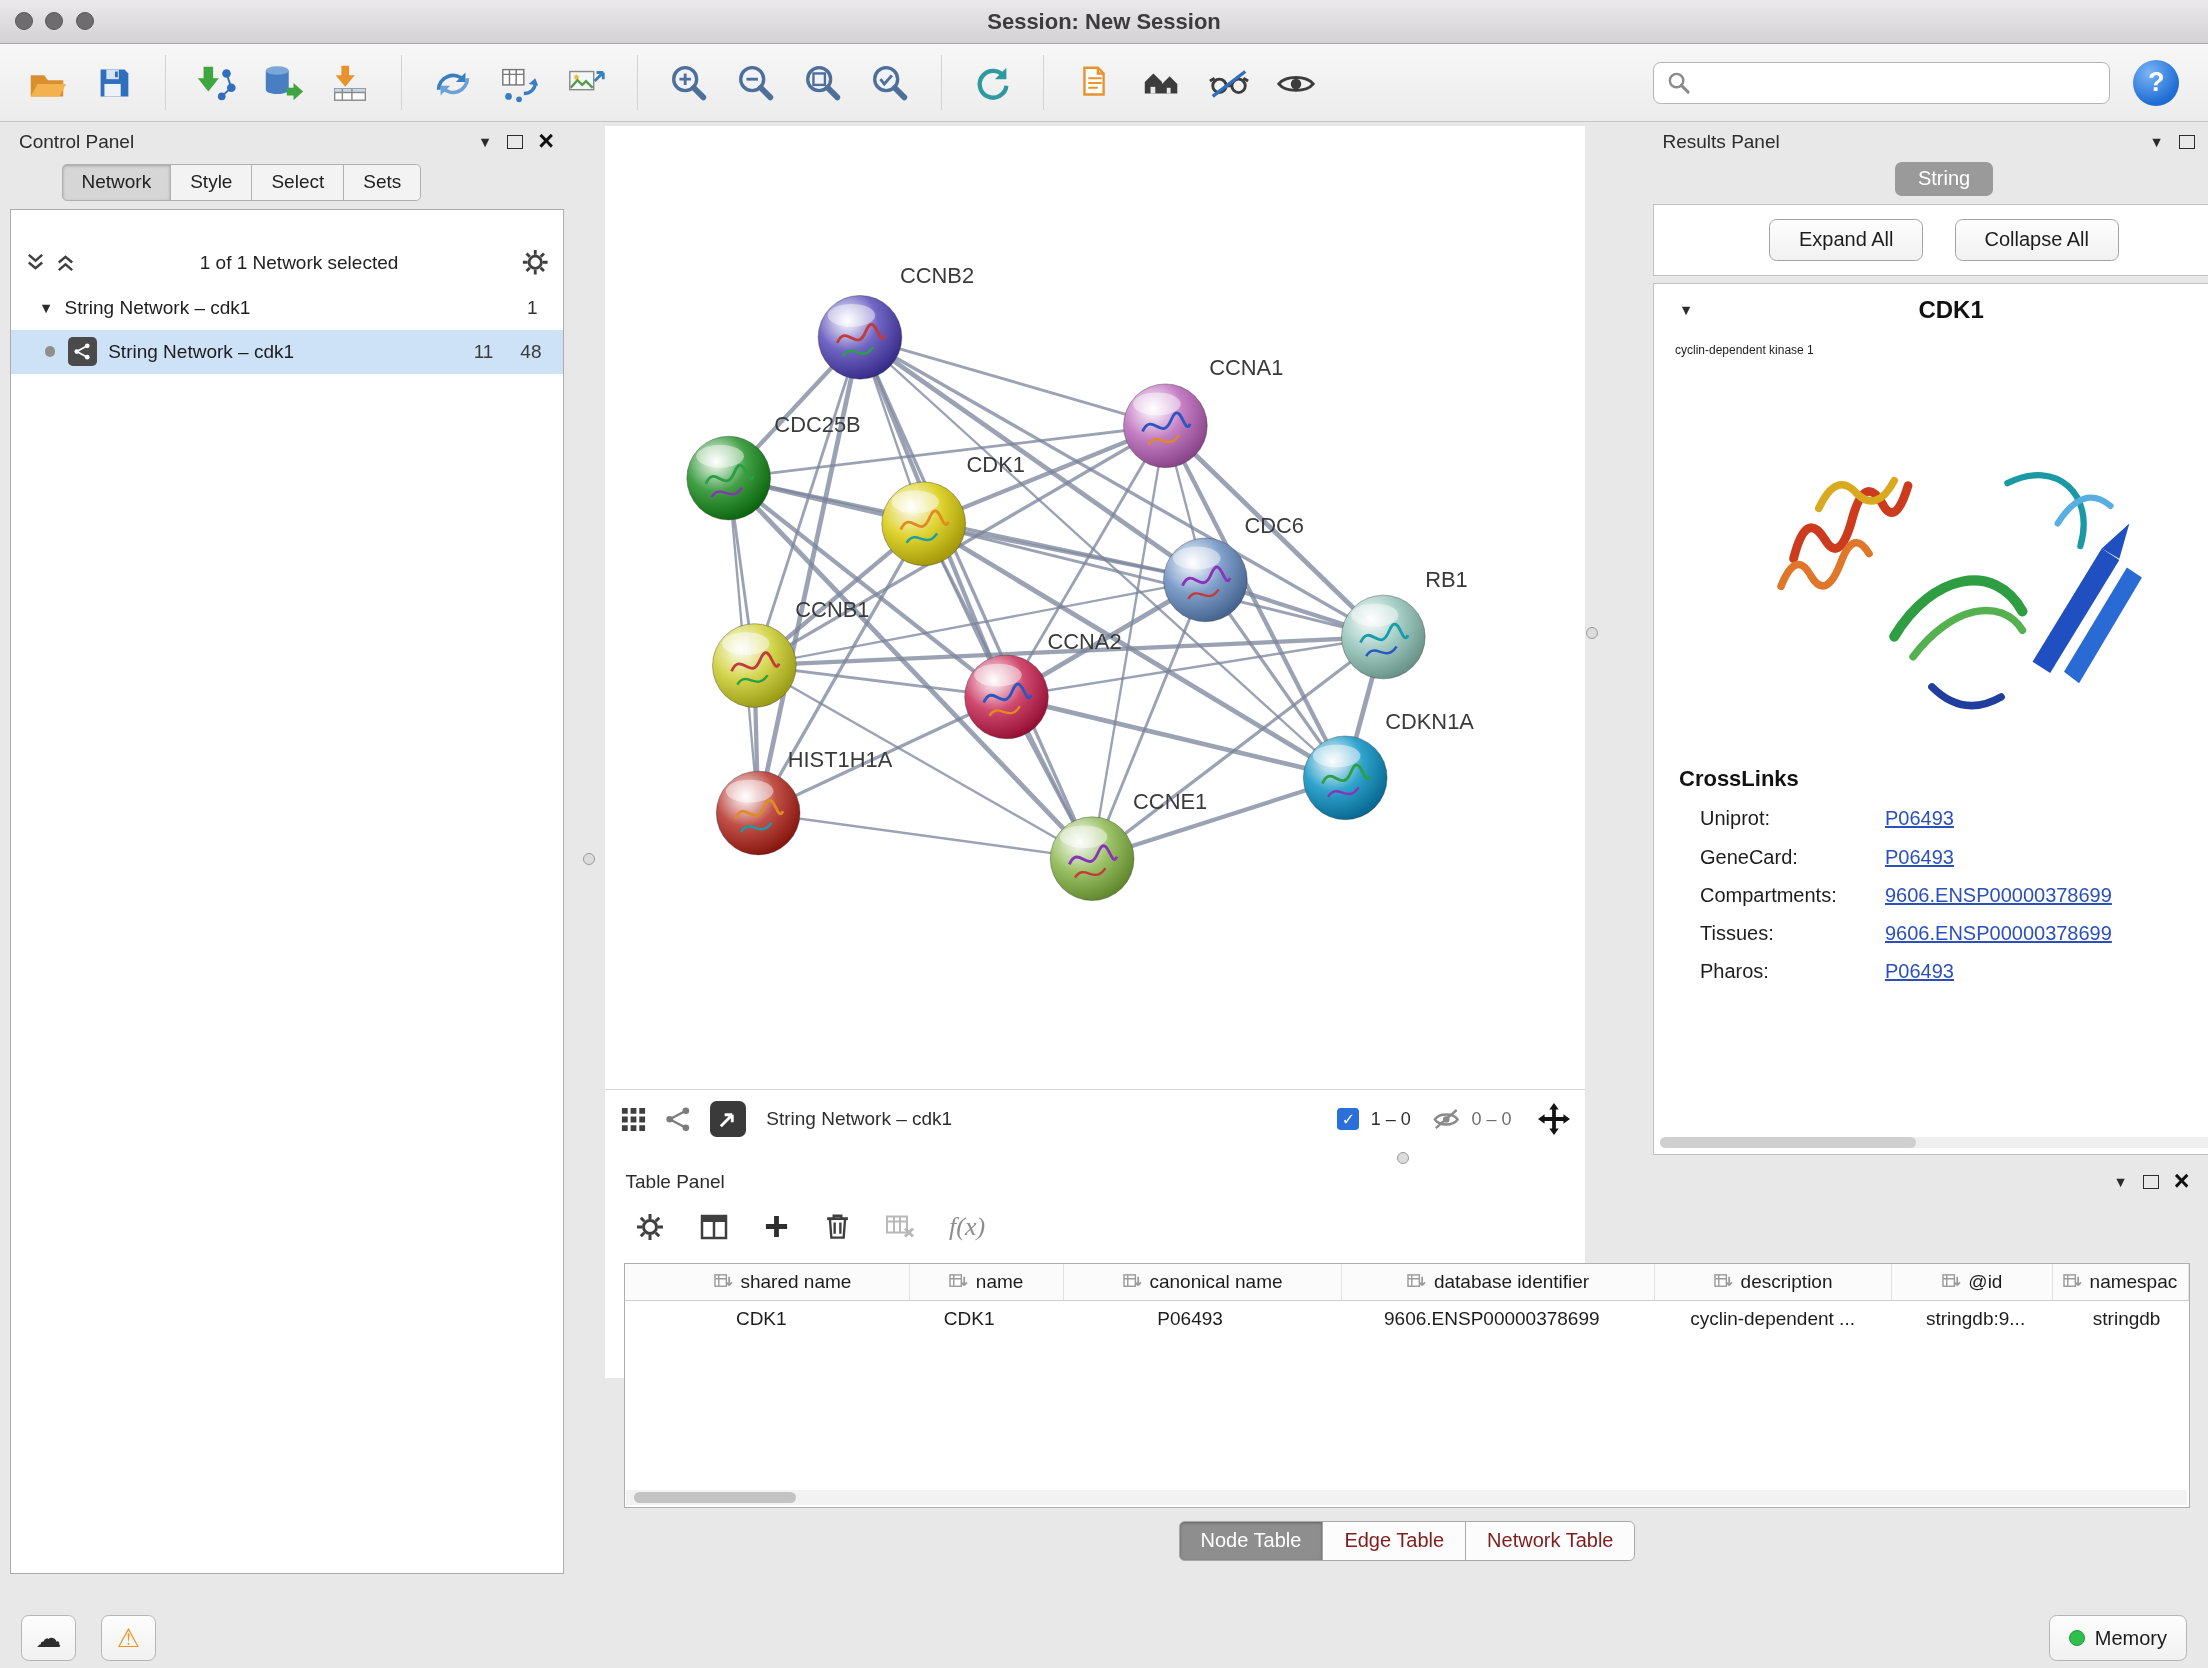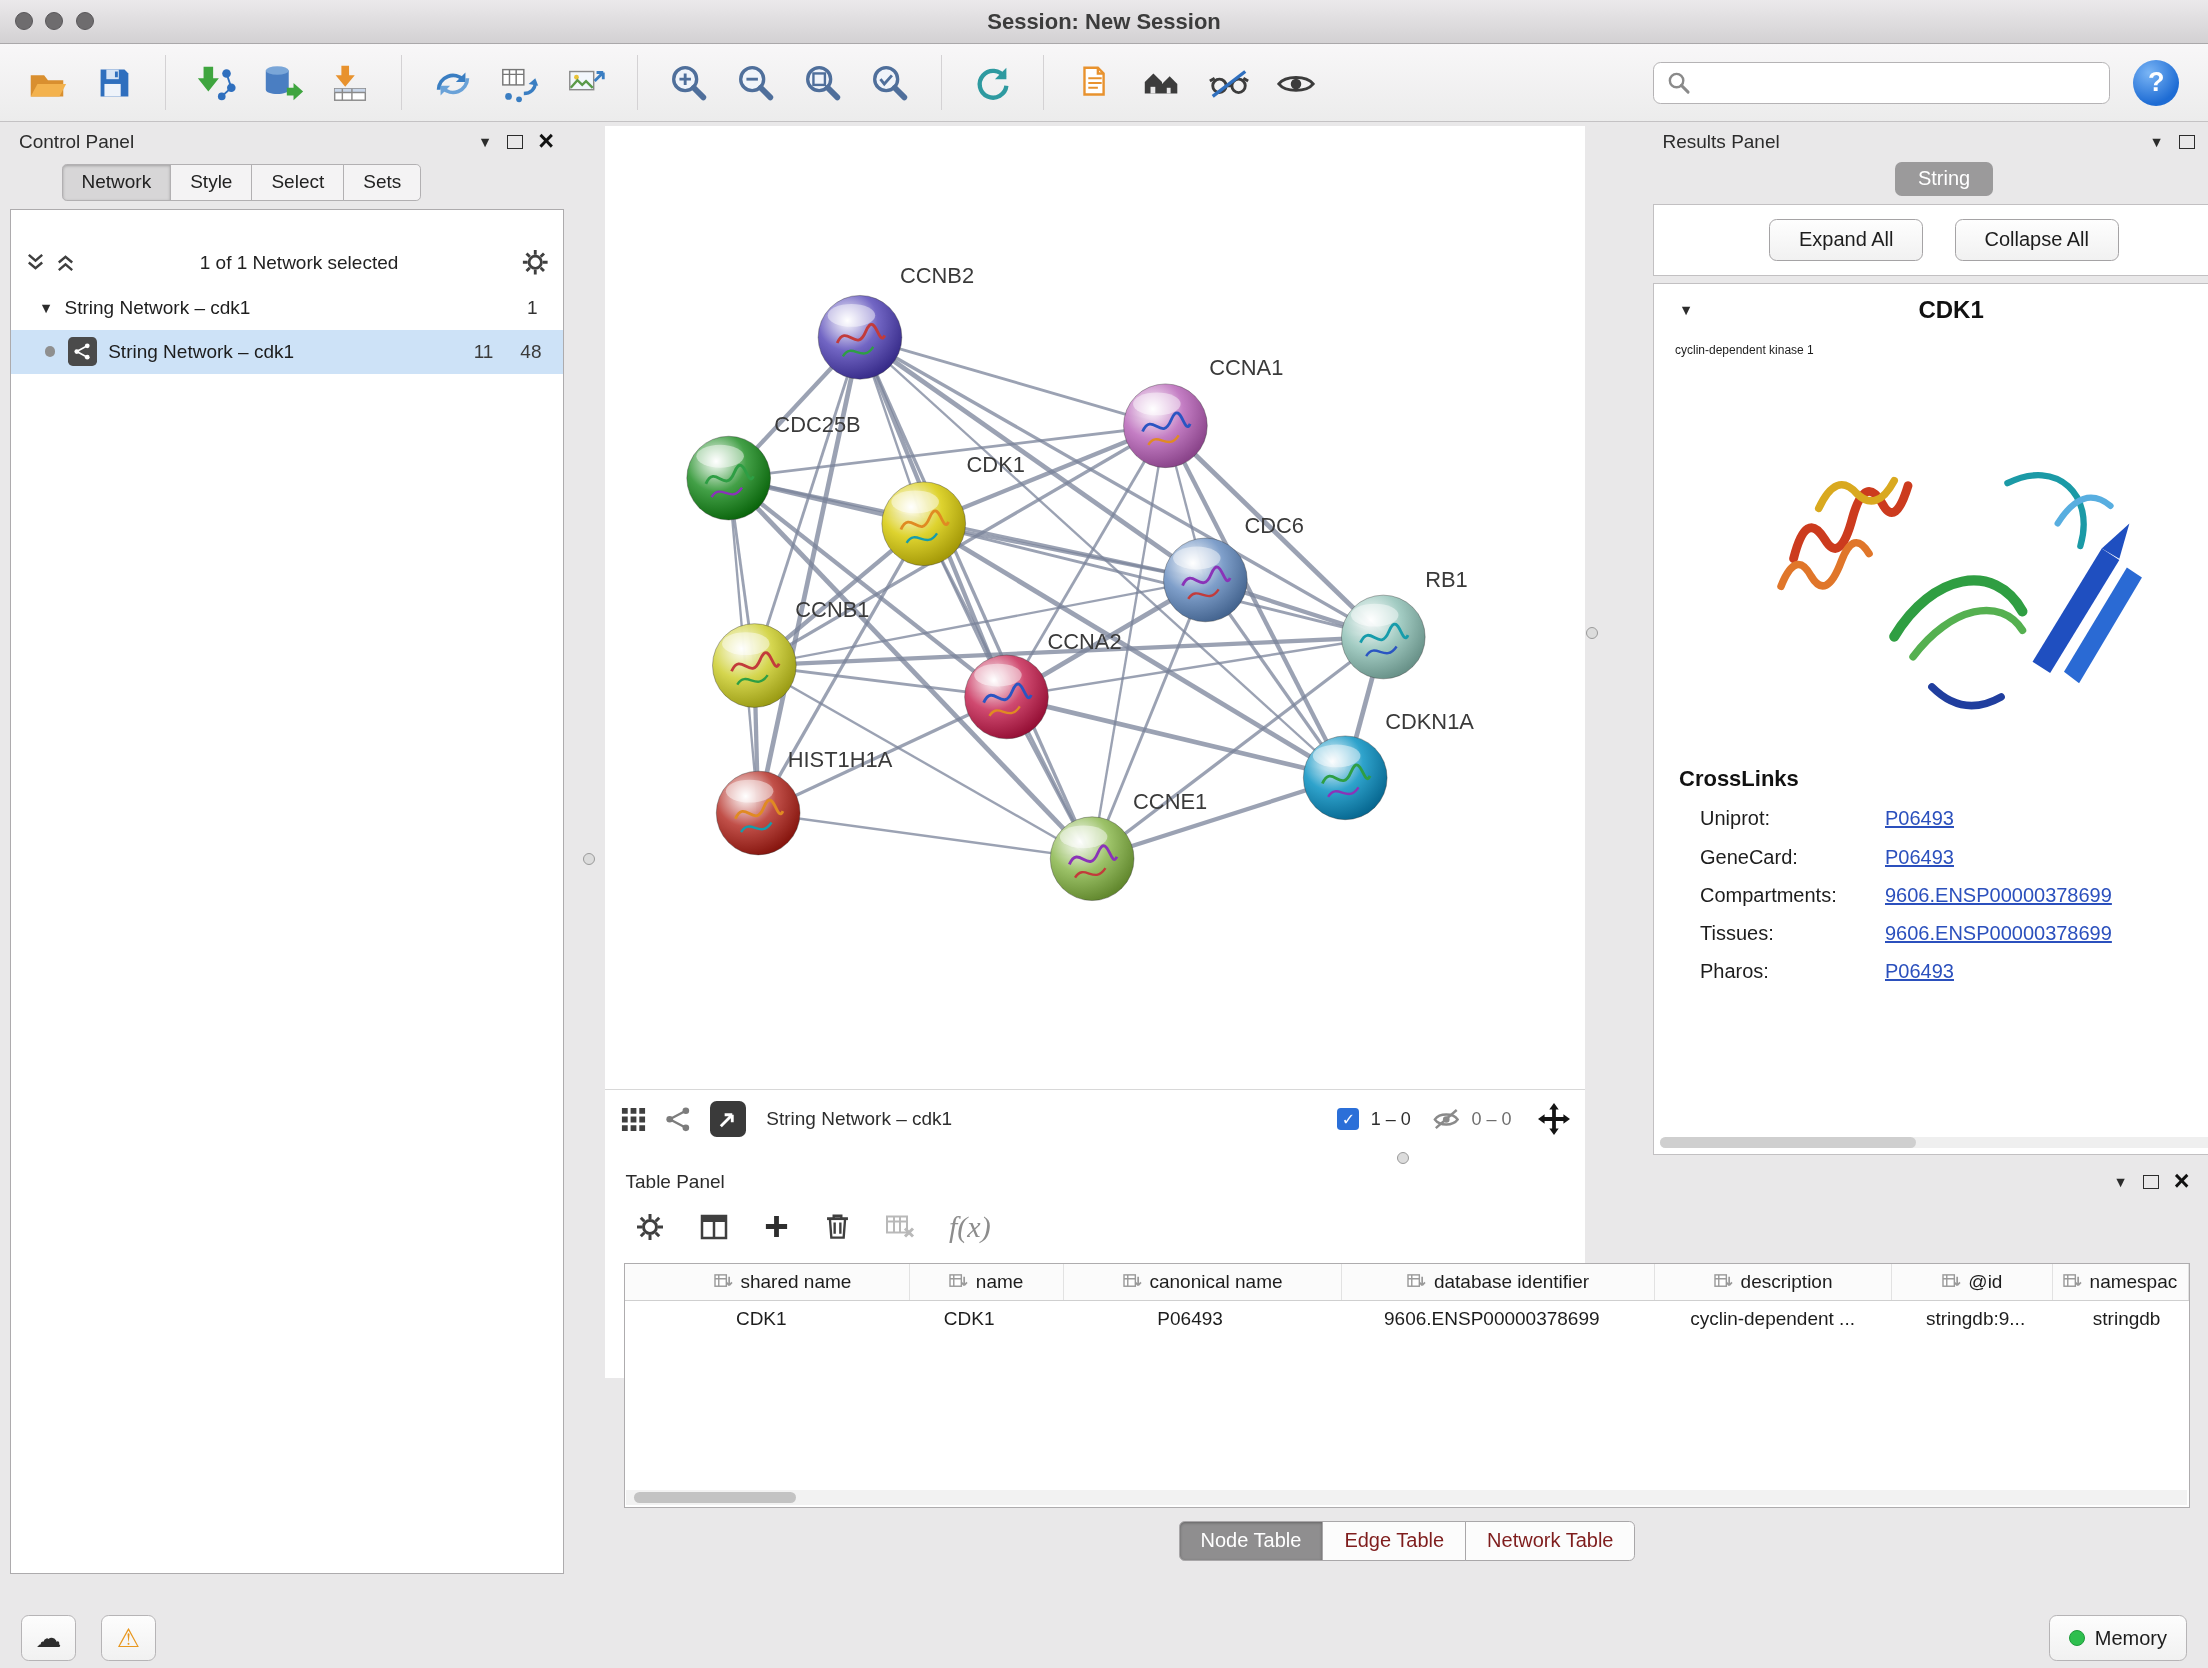--- a/index.html
+++ b/index.html
@@ -89,21 +89,21 @@
   .xl-row { display:flex; padding:7.6px 0 7.6px 46px; font-size:20px; }
   .xl-label { width:185px; color:#1d1d1d; }
   .xl-link { color:#2b50bd; text-decoration:underline; cursor:pointer; }
   .rp-scroll { position:absolute; left:5.7px; right:5.7px; bottom:5.7px; height:11.4px; background:#efefef; border-radius:5.7px; }
   .rp-scroll .thumb { width:45%; height:11.4px; background:#cfcfcf; border-radius:5.7px; }
 
   
   .table-panel { position:absolute; left:616px; top:1166px; width:1583px; height:428px;
     display:flex; flex-direction:column;text-align:center; }
   .tp-toolbar { height:57px; display:flex; align-items:center; gap:34px; padding-left:19px; }
-  .fx { font-family:"Liberation Serif","DejaVu Serif",serif; font-style:italic; font-size:30px; color:#8d8d8d; }
+  .fx { font-family:"Liberation Serif","DejaVu Serif",serif; font-style:italic; font-size:26px; color:#8d8d8d; }
   .tbl { background:#fff; border:1px solid #aeacae; margin:7.6px 9.5px 0 7.6px; height:245px; position:relative; }
   .thead { display:flex; height:37px; border-bottom:1px solid #cfcfcf; background:#fbfbfb;padding-left:32px; }
   .th { display:flex; align-items:center; justify-content:center; gap:7.6px; font-size:19px; color:#1d1d1d;
     border-right:1px solid #e2e2e2; cursor:pointer; }
   .trow { display:flex; height:40px; cursor:pointer; }
   .td { font-size:19px; color:#1d1d1d; padding:7.6px 0 0 15px; white-space:nowrap; overflow:hidden; }
   .c0{width:259px}.c1{width:158px}.c2{width:285px}.c3{width:320px}.c4{width:243px}.c5{width:164px}.c6{width:139px}
   .h-scroll { position:absolute; left:1.9px; right:1.9px; bottom:1.9px; height:14.3px; background:#f2f2f2; }
   .h-scroll .thumb { margin:1.9px 0 0 7.6px; width:162px; height:10.5px; background:#c3c3c3; border-radius:5.7px; }
   .tp-tabs { display:flex; justify-content:center; margin-top:13.3px; }

